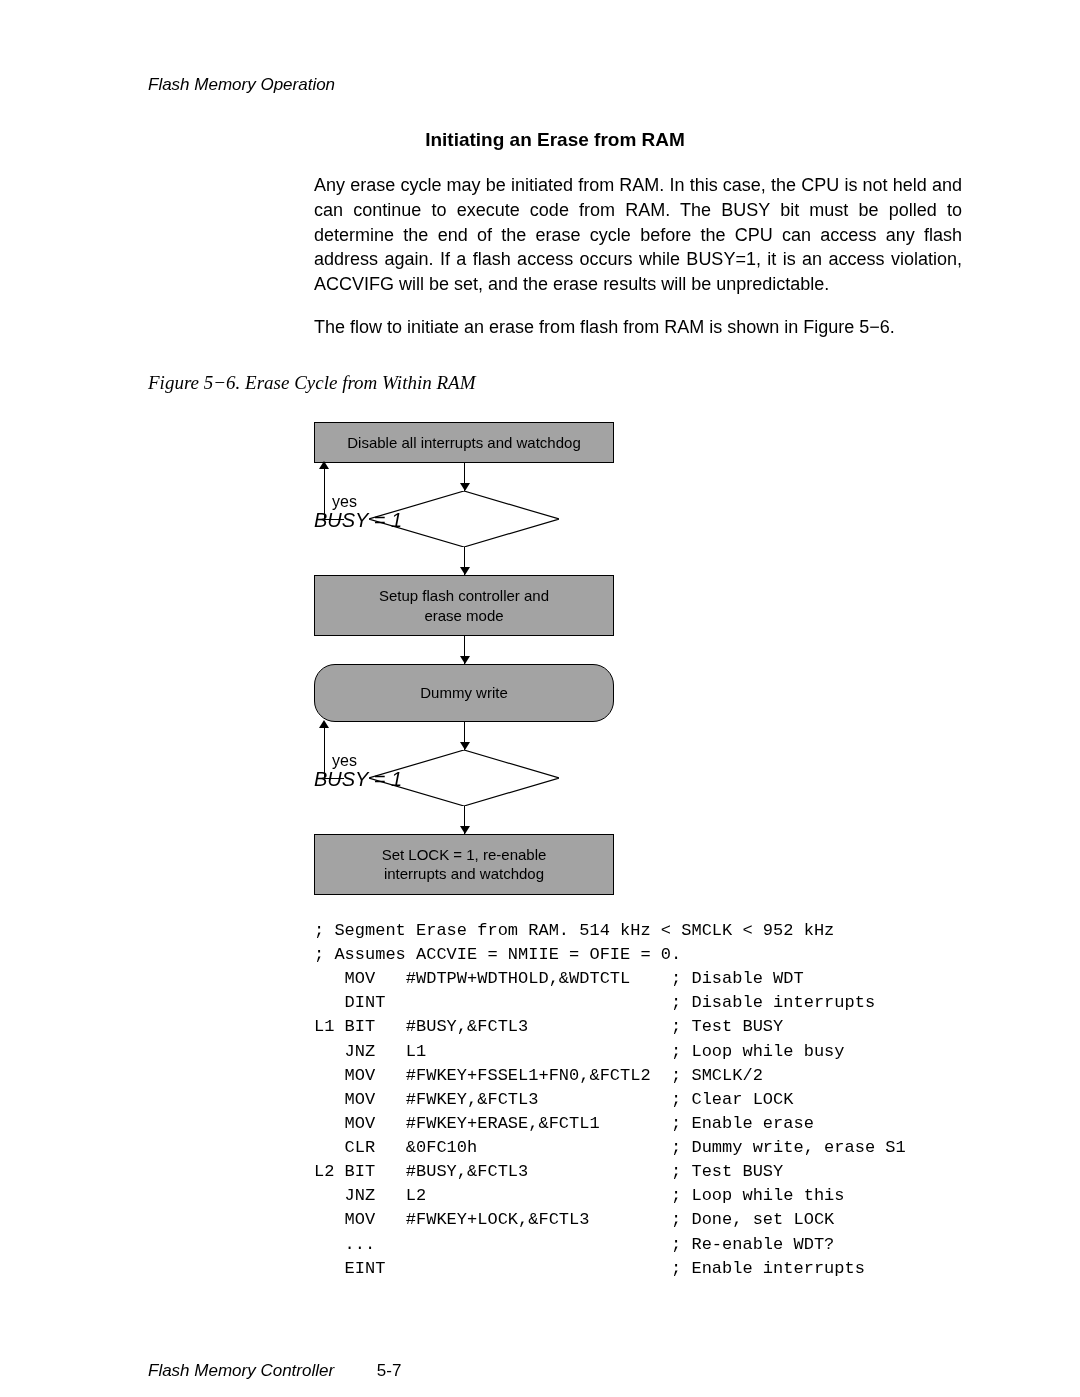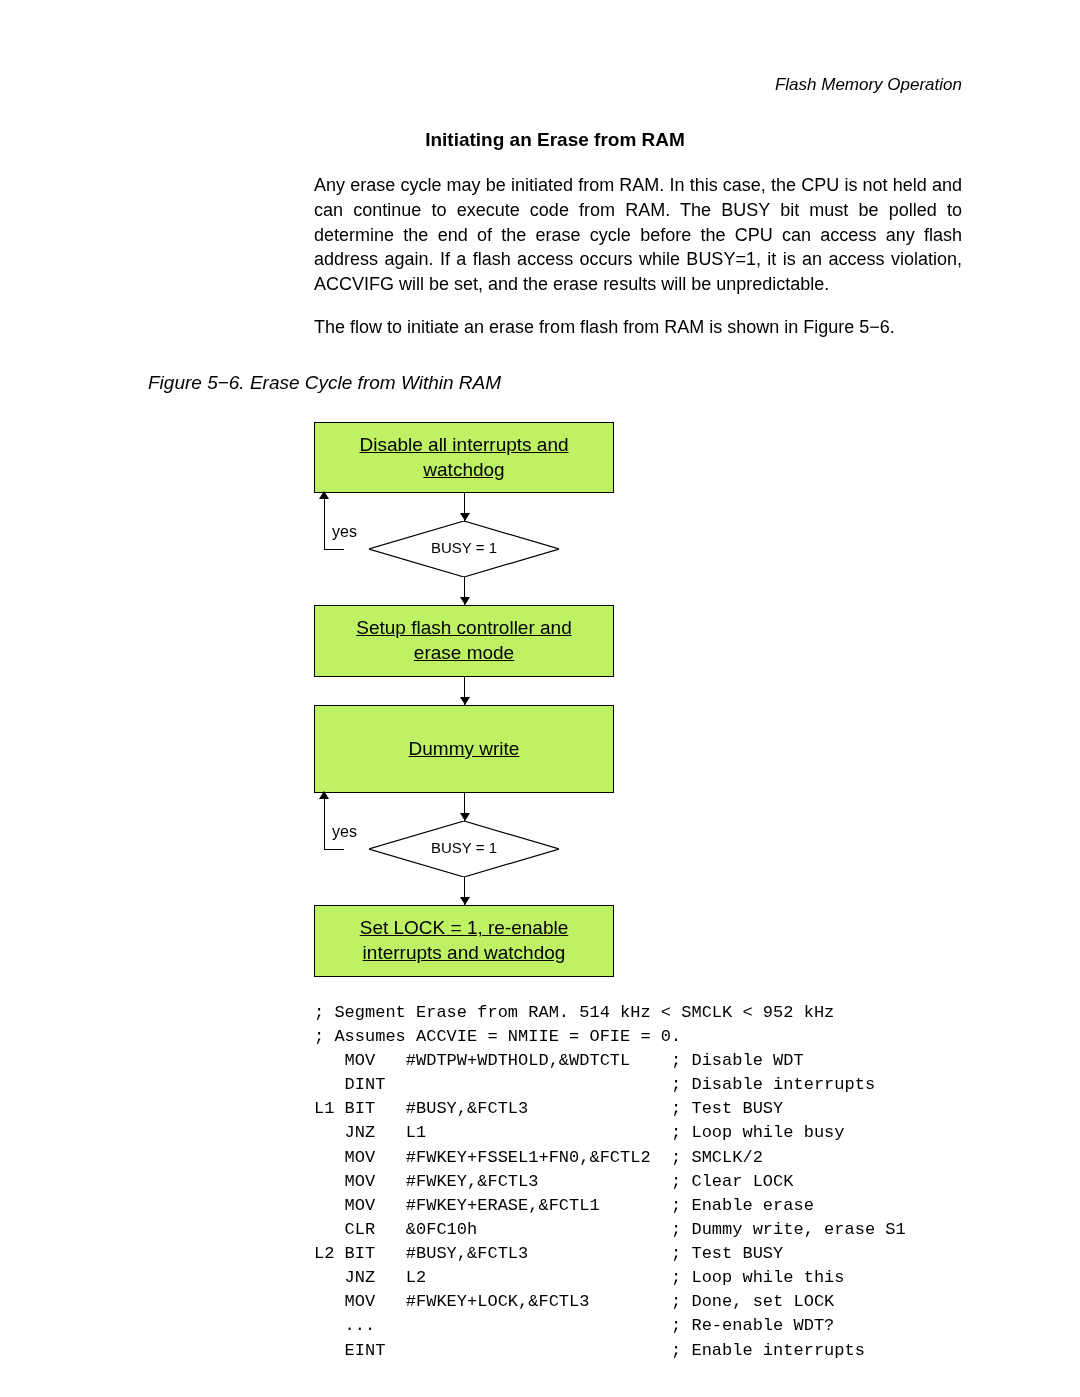--- a/index.html
+++ b/index.html
@@ -9,21 +9,20 @@
     font-family: Arial, Helvetica, sans-serif;
     color: #000;
     width: 1080px;
   }
   .page {
     padding: 75px 118px 60px 148px;
     box-sizing: border-box;
     width: 1080px;
   }
   .header-right {
-    text-align: right;
     font-style: italic;
     font-size: 17px;
     margin-bottom: 34px;
   }
   .section-title {
     font-weight: bold;
     font-size: 19px;
     margin-bottom: 22px;
     text-align: center;
   }
@@ -32,35 +31,35 @@
     font-size: 18px;
     line-height: 1.38;
     text-align: justify;
     margin-bottom: 18px;
   }
   .figure-caption {
     font-style: italic;
     font-size: 19px;
     margin-top: 32px;
     margin-bottom: 28px;
+    font-family: Liberation Serif, serif;
   }
   .flowchart {
     width: 300px;
     margin-left: 166px;
     margin-bottom: 24px;
   }
   .fc-box {
     border: 1px solid #000;
     padding: 10px 14px;
-    font-size: 19px;
+    font-size: 15px;
     text-align: center;
     line-height: 1.3;
-    background: #bef264;
+    background: #a3a3a3;
     position: relative;
-    text-decoration: underline;
   }
   .fc-arrow-down {
     width: 0;
     height: 28px;
     border-left: 1.5px solid #000;
     margin: 0 auto;
     position: relative;
   }
   .fc-arrow-down::after {
     content: "";
@@ -81,22 +80,22 @@
     position: absolute;
     left: 50%;
     top: 0;
     transform: translateX(-50%);
   }
   .fc-diamond svg { display:block; }
   .fc-dec-label {
     position: absolute;
     left: 0; right: 0;
     top: 18px;
-    text-align: center;
-    font-size: 15px;
+    font-size: 20px;
+    font-style: italic;
   }
   .fc-loop {
     position: absolute;
     left: -1px;
     top: 50%;
     width: 32px;
     height: 1px;
   }
   .fc-loop-line-h {
     position: absolute;
@@ -177,21 +176,21 @@
 
     <div class="fc-arrow-down"></div>
 
     <div class="fc-box">
       <span>Setup flash controller and</span><br>
       <span>erase mode</span>
     </div>
 
     <div class="fc-arrow-down"></div>
 
-    <div class="fc-box" style="padding:31px 14px;">
+    <div class="fc-box" style="padding:18px 14px;border-radius:21px;">
       <span>Dummy write</span>
     </div>
 
     <div class="fc-arrow-down"></div>
 
     <div class="fc-decision">
       <div class="fc-loop" style="left:30px; top:28px;">
         <div class="fc-loop-line-h" style="width:20px; left:-20px;"></div>
         <div class="fc-loop-line-v" style="left:-20px;"></div>
         <div class="fc-loop-arrow" style="left:-25px;"></div>

